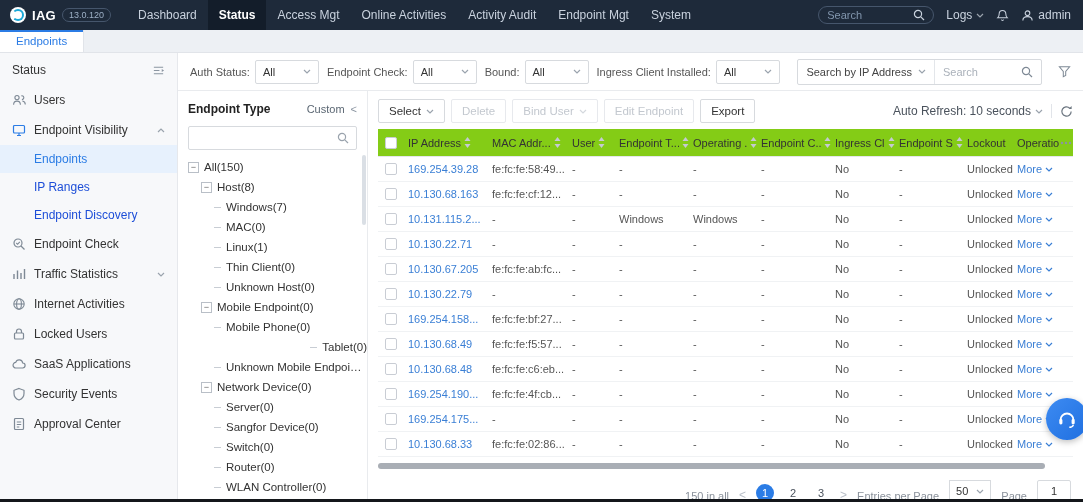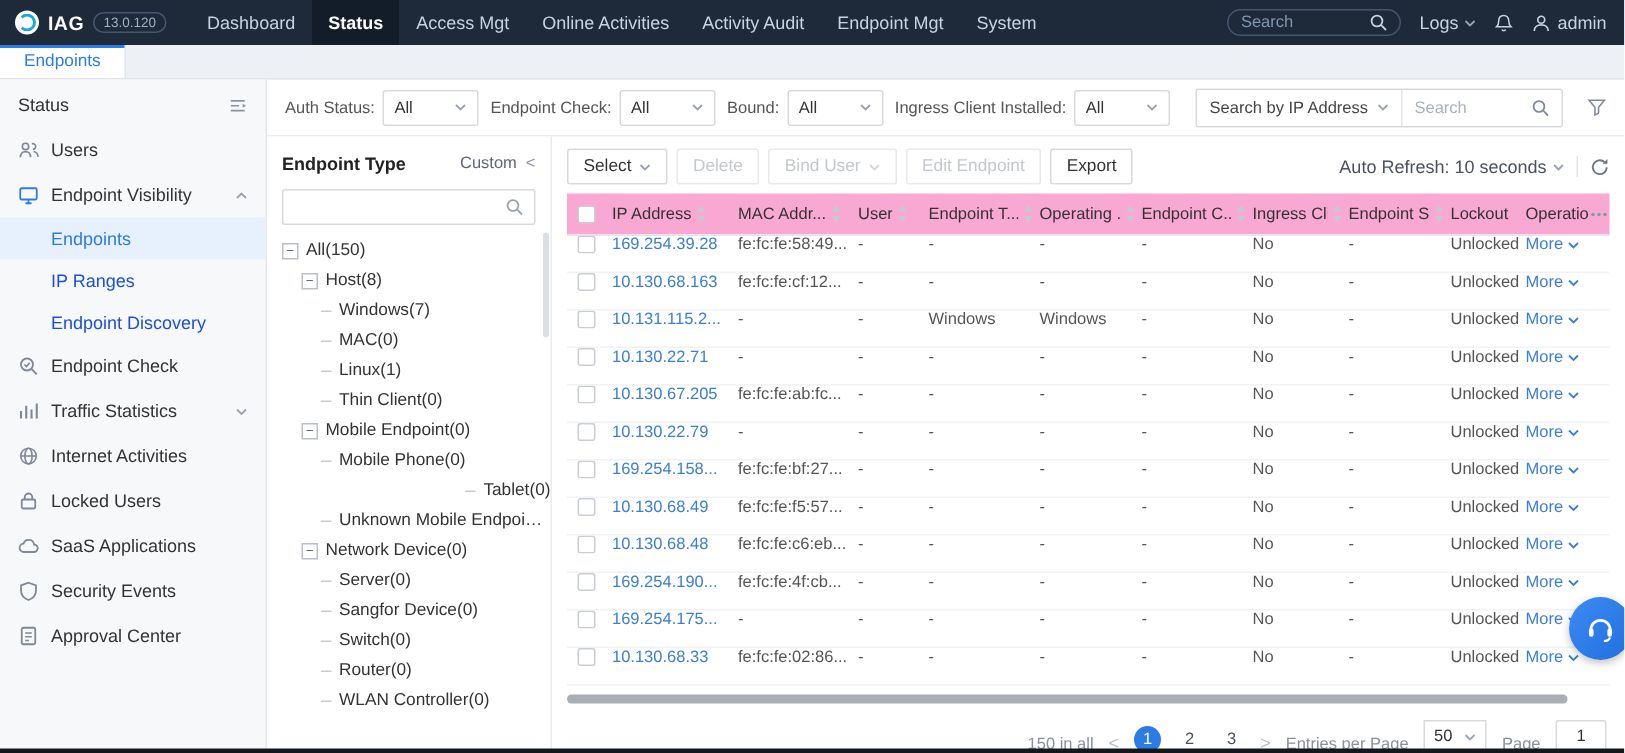--- a/index.html
+++ b/index.html
@@ -71,27 +71,27 @@
 
 .table-area{flex:1;display:flex;flex-direction:column;min-width:0;padding:8px 10px 0}
 .toolbar{display:flex;align-items:center;flex-shrink:0;margin-bottom:6px}
 #toolbar-buttons{display:flex;gap:6px}
 .btn{display:flex;align-items:center;gap:5px;height:24px;padding:0 10px;border:1px solid #d7dade;border-radius:2px;background:#fff;font-size:11.5px;color:#333;font-family:inherit;cursor:pointer}
 .btn.disabled{color:#c3c8cf;border-color:#e7e9ed;cursor:default}
 .btn.disabled .b-caret{color:#d4d8dd}
 .toolbar-right{margin-left:auto;display:flex;align-items:center;gap:8px;font-size:11px;color:#4a525c}
 .tb-divider{width:1px;height:14px;background:#e1e4e9}
 .refresh-btn{display:flex;color:#6c7680;cursor:pointer}
-.thead{display:flex;align-items:center;height:28px;background:#f9a8d4;border-bottom:1px solid #e4e7eb;flex-shrink:0}
+.thead{display:flex;align-items:center;height:28px;background:#84cc16;border-bottom:1px solid #e4e7eb;flex-shrink:0}
 .th{display:flex;align-items:center;gap:3px;font-size:11px;color:#333;padding-left:4px;overflow:hidden;white-space:nowrap;flex-shrink:0}
 .th-label{overflow:hidden;white-space:nowrap}
 .sort{display:flex;color:#c5cad2;flex-shrink:0}
 .sort svg{display:block}
 .rows{flex:1;overflow:hidden;min-height:0}
-.tr{display:flex;align-items:flex-start;height:25px;border-bottom:1px solid #f0f2f4}
+.tr{display:flex;align-items:center;height:25px;border-bottom:1px solid #f0f2f4}
 .td{font-size:11px;color:#555;padding-left:4px;overflow:hidden;white-space:nowrap;flex-shrink:0}
 .td.link{color:#3a7fd5;cursor:pointer}
 .cb{width:12px;height:12px;border:1px solid #c9cdd4;border-radius:2px;background:#fff;display:inline-block;cursor:pointer}
 .col-0{width:26px;display:flex;justify-content:center;padding-left:0}
 .col-1{width:84px}.col-2{width:80px}.col-3{width:47px}.col-4{width:74px}.col-5{width:68px}
 .col-6{width:74px}.col-7{width:64px}.col-8{width:68px}.col-9{width:50px}.col-10{width:46px}
 .col-11{width:14px;padding-left:0}
 .more-link{display:flex;align-items:center;gap:3px;color:#3a7fd5;cursor:pointer}
 .m-caret{display:flex;color:#3a7fd5}
 .th.dots{color:#8b95a1;justify-content:center;padding-left:0}
@@ -394,20 +394,24 @@
                 <span class="tree-label">MAC(0)</span>
               </div>
               <div class="tree-row" style="padding-left: 36px;">
                 <span class="tree-dash"></span>
                 <span class="tree-label">Linux(1)</span>
               </div>
               <div class="tree-row" style="padding-left: 36px;">
                 <span class="tree-dash"></span>
                 <span class="tree-label">Thin Client(0)</span>
               </div>
+              <div class="tree-row" style="padding-left: 36px;">
+                <span class="tree-dash"></span>
+                <span class="tree-label">Unknown Host(0)</span>
+              </div>
               <div class="tree-row" style="padding-left: 23px;">
                 <span class="expander">−</span>
                 <span class="tree-label">Mobile Endpoint(0)</span>
               </div>
               <div class="tree-row" style="padding-left: 36px;">
                 <span class="tree-dash"></span>
                 <span class="tree-label">Mobile Phone(0)</span>
               </div>
               <div class="tree-row" style="padding-left: 36px; justify-content: flex-end;">
                 <span class="tree-dash"></span>

